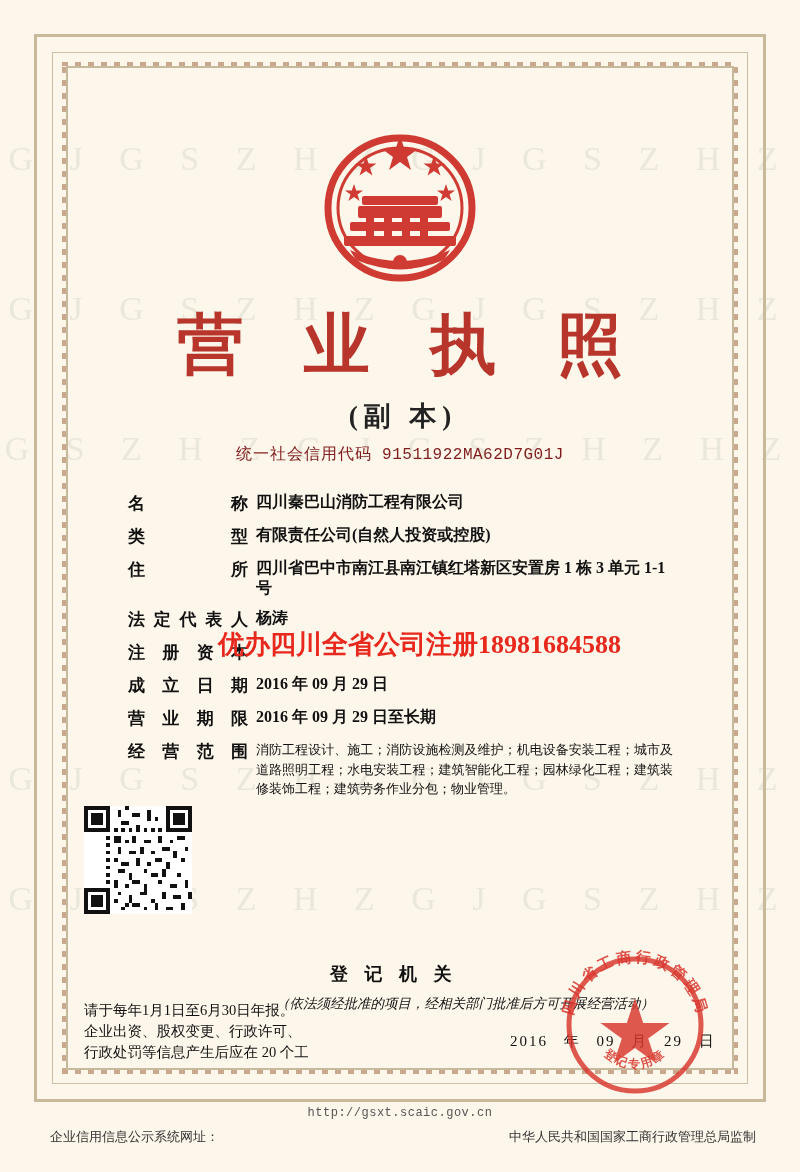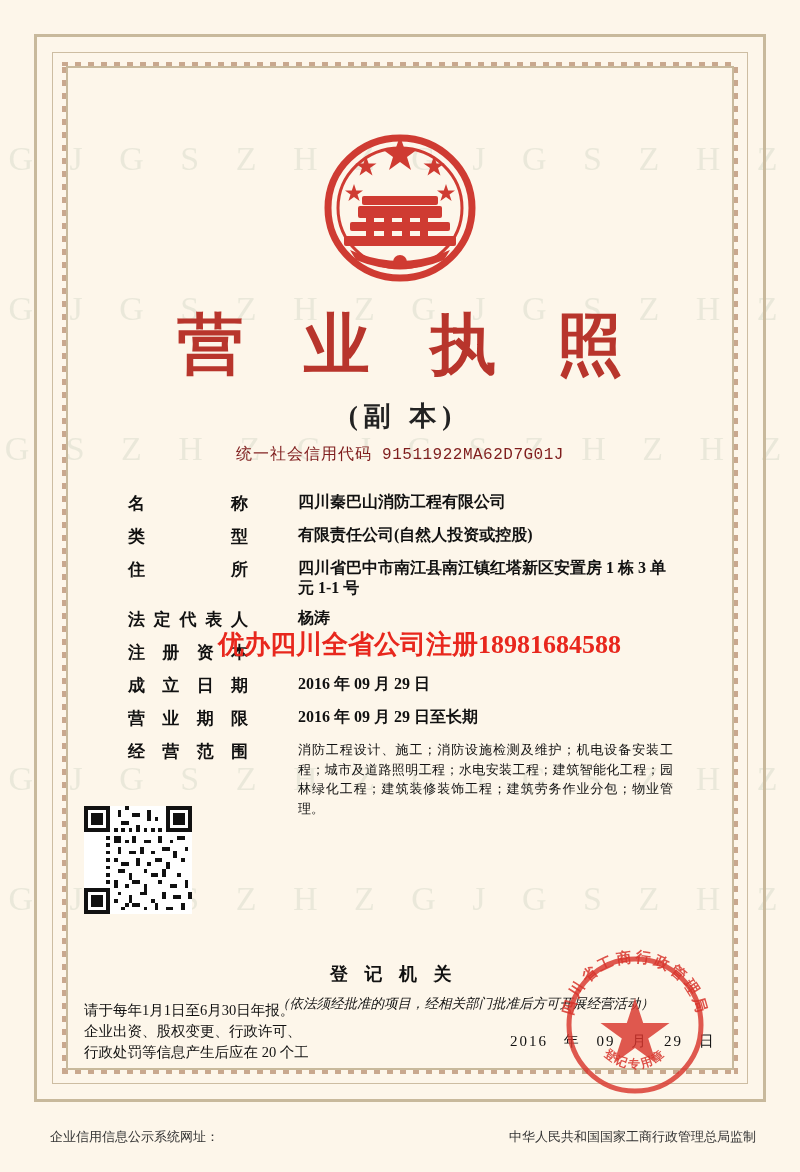--- a/index.html
+++ b/index.html
@@ -129,21 +129,20 @@
     left: 128px;
     top: 492px;
     width: 545px;
   }
   .field-row {
     display: flex;
     align-items: flex-start;
     margin-bottom: 10px;
     font-family: "Liberation Serif", serif;
     color: #111;
-    gap: 42px;
   }
   .field-label {
     width: 128px;
     flex: 0 0 128px;
     font-size: 17px;
     font-weight: bold;
     letter-spacing: 0px;
     text-align: justify;
     text-align-last: justify;
     padding-right: 8px;
@@ -482,16 +481,17 @@
       <polygon points="85,58 93.2,83 119.5,83 98.2,98.5 106.4,123.5 85,108 63.6,123.5 71.8,98.5 50.5,83 76.8,83" fill="#d8352c" opacity="0.82"></polygon>
       <text font-family="'Liberation Serif', serif" font-size="15" font-weight="bold" fill="#d8352c" opacity="0.85" letter-spacing="3">
         <textPath href="#sealTopArc" startOffset="50%" text-anchor="middle">四川省工商行政管理局</textPath>
       </text>
       <text font-family="'Liberation Serif', serif" font-size="12" font-weight="bold" fill="#d8352c" opacity="0.85" letter-spacing="2">
         <textPath href="#sealBotArc" startOffset="50%" text-anchor="middle">登记专用章</textPath>
       </text>
     </svg>
   </div>
 
+  <div class="gsxt-url">http://gsxt.scaic.gov.cn</div>
   <div class="footer-left">企业信用信息公示系统网址：</div>
   <div class="footer-right">中华人民共和国国家工商行政管理总局监制</div>
 
 </div>
 
 </body></html>

